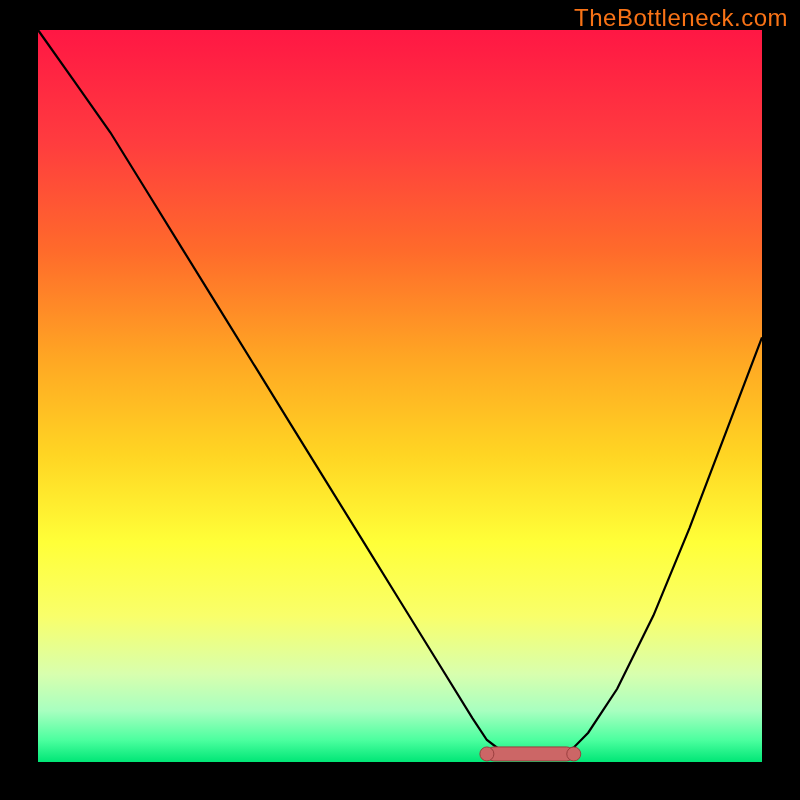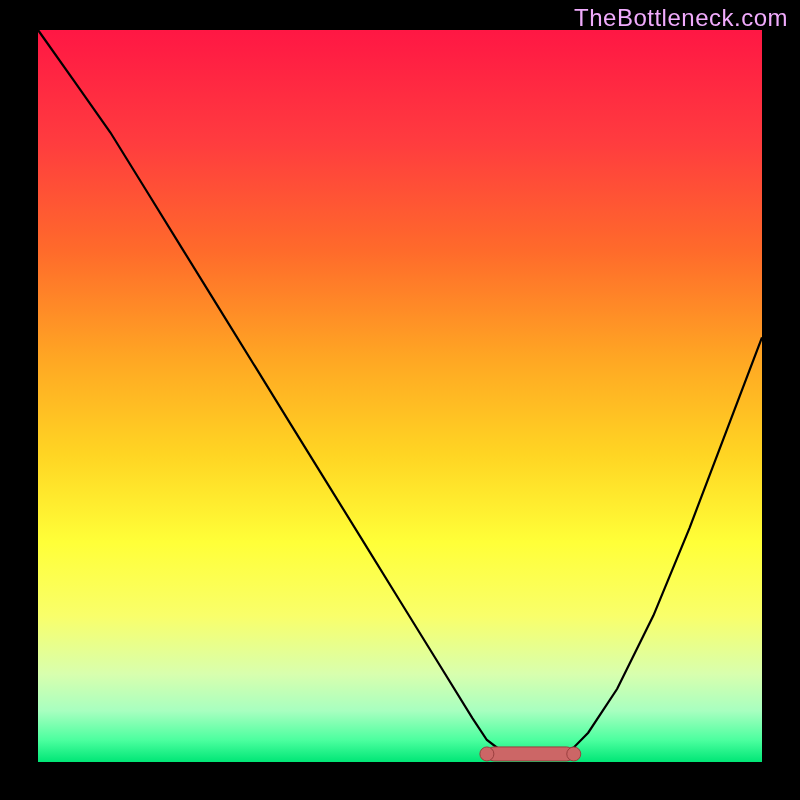--- a/index.html
+++ b/index.html
@@ -15,21 +15,21 @@
     width: 800px;
     height: 800px;
     background: #000;
   }
   .watermark {
     position: absolute;
     top: 4px;
     right: 12px;
     font-family: Arial, Helvetica, sans-serif;
     font-size: 24px;
-    color: #f0abfc;
+    color: #f97316;
     letter-spacing: 0.5px;
     z-index: 20;
   }
   svg {
     position: absolute;
     left: 0;
     top: 0;
   }
 </style>
 </head>

